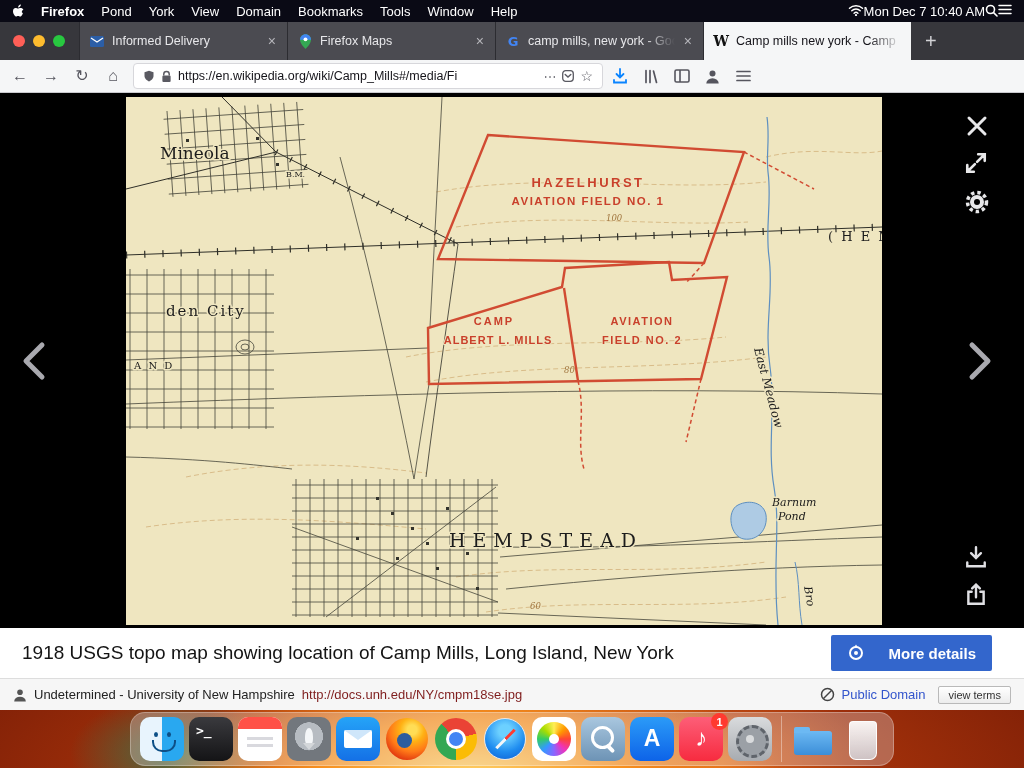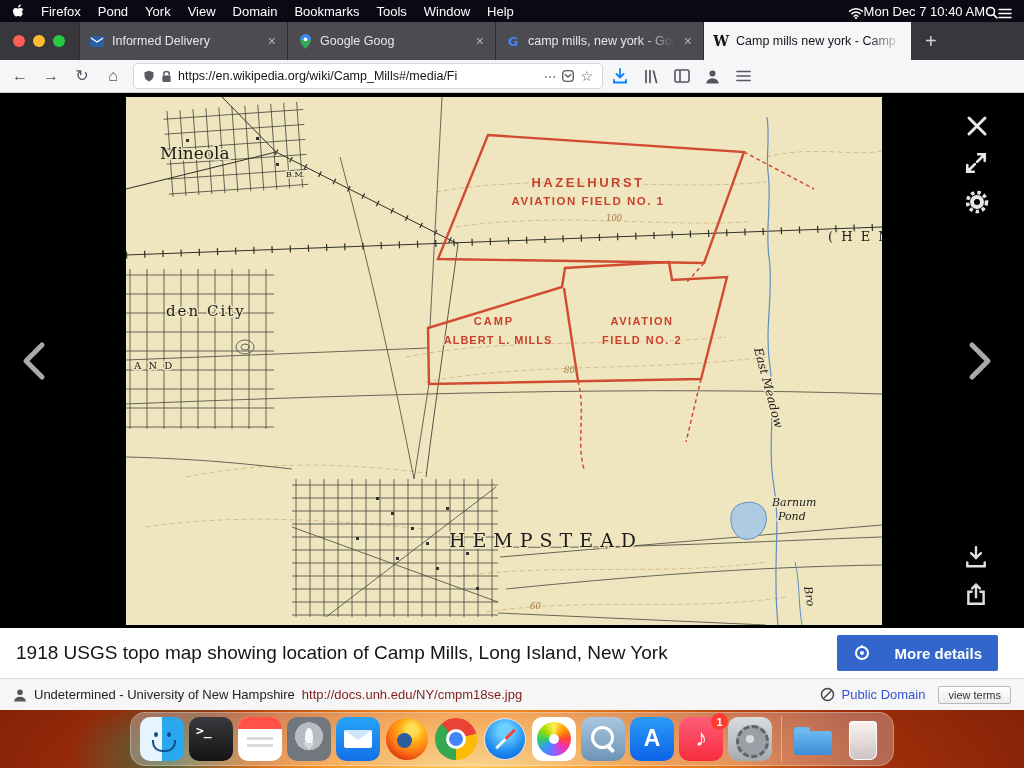--- a/index.html
+++ b/index.html
@@ -1,23 +1,23 @@
 <!DOCTYPE html>
 <html><head>
 <meta charset="utf-8">
 <style>
   *{margin:0;padding:0;box-sizing:border-box}
   html,body{width:1024px;height:768px;overflow:hidden;background:#000;font-family:"Liberation Sans",sans-serif}
   svg{display:block}
 
   
   #menubar{position:absolute;top:0;left:0;right:0;height:22px;background:#0a0a15;display:flex;align-items:center;color:#fff;font-size:13px;padding:0 12px;gap:17px;z-index:40}
-  #menubar .appname{font-weight:400}
+  #menubar .appname{font-weight:700}
   #menubar .sp{flex:1}
-  #menubar .right{display:flex;align-items:flex-end;}
+  #menubar .right{display:flex;align-items:flex-start;}
   #menubar .mi{white-space:nowrap}
 
   
   #tabbar{position:absolute;top:22px;left:0;right:0;height:38px;background:#37373c;display:flex;align-items:center;z-index:30}
   .lights{display:flex;gap:8px;padding:0 14px 0 13px}
   .light{width:12px;height:12px;border-radius:50%}
   .l-red{background:#ff5f57}.l-yel{background:#febc2e}.l-grn{background:#28c840}
   .tab{width:208px;height:48px;display:flex;align-items:center;gap:7px;padding:0 9px;background:#4b4b51;border-left:1px solid #2c2c31;color:#e7e7ea;font-size:12.5px;overflow:hidden}
   .tab.active{background:#f5f6f7;color:#15141a;border-left:1px solid #2c2c31}
   .tab .lbl{flex:1;white-space:nowrap;overflow:hidden;-webkit-mask-image:linear-gradient(90deg,#000 80%,transparent);mask-image:linear-gradient(90deg,#000 80%,transparent)}
@@ -35,21 +35,21 @@
   .blue{color:#0a84ff}
 
   
   #content{position:absolute;top:93px;left:0;right:0;height:535px;background:#000}
   #mapwrap{position:absolute;left:126px;top:4px;width:756px;height:528px}
   .vbtn{position:absolute;color:#cfcfd4}
   .mlabel{paint-order:stroke;stroke:#efe6c0;stroke-width:3px;stroke-linejoin:round}
   .rlabel{paint-order:stroke;stroke:#efe6c0;stroke-width:2px;stroke-linejoin:round;fill:#c9402b;font-family:"Liberation Sans",sans-serif;font-weight:700}
 
   
-  #caption{position:absolute;top:628px;left:0;right:0;height:50px;background:#fff;display:flex;align-items:center;padding:0 16px;z-index:20}
+  #caption{position:absolute;top:628px;left:0;right:0;height:50px;background:#fff;display:flex;align-items:center;padding:0 22px;z-index:20}
   #caption .cap{font-size:19px;color:#141414}
   .details-btn{margin-left:auto;margin-right:10px;background:#36c;color:#fff;font-weight:700;font-size:15px;height:36px;border-radius:2px;display:flex;align-items:center;gap:23px;padding:0 16px}
   #attrib{position:absolute;top:678px;left:0;right:0;height:32px;background:#f6f6f6;border-top:1px solid #ddd;display:flex;align-items:center;padding:0 13px;gap:7px;font-size:13px;color:#222;z-index:20}
   #attrib .sp{flex:1}
   .attr-link{color:#7f1d1d}
   .pd-link{color:#3355cc}
   .view-terms{background:linear-gradient(#fff,#ececec);border:1px solid #b9b9b9;border-radius:2px;font-size:11px;padding:2px 9px;color:#333;margin-left:6px}
 
   
   #dockarea{position:absolute;top:710px;left:0;right:0;height:58px;background:
@@ -162,21 +162,21 @@
     <span class="x">×</span>
   </div>
   <div class="tab">
     <span class="favic">
       <svg width="11" height="15" viewBox="0 0 12 16">
           <path d="M6 0C2.7 0 0 2.7 0 6c0 4.5 6 10 6 10s6-5.5 6-10C12 2.7 9.3 0 6 0z" fill="#34a853"></path>
           <path d="M6 0C2.7 0 0 2.7 0 6h12C12 2.7 9.3 0 6 0z" fill="#4285f4"></path>
           <circle cx="6" cy="5.6" r="2.1" fill="#fff"></circle>
         </svg>
     </span>
-    <span class="lbl">Google Goog</span>
+    <span class="lbl">Firefox Maps</span>
     <span class="x">×</span>
   </div>
   <div class="tab">
     <span class="favic" style="color:#4285f4;font-weight:700;font-size:13px;font-family:'DejaVu Sans',sans-serif">G</span>
     <span class="lbl">camp mills, new york - Goog</span>
     <span class="x">×</span>
   </div>
   <div class="tab active">
     <span class="favic" style="color:#111;font-weight:700;font-size:14px;font-family:'DejaVu Serif',serif">W</span>
     <span class="lbl">Camp mills new york - Camp</span>

